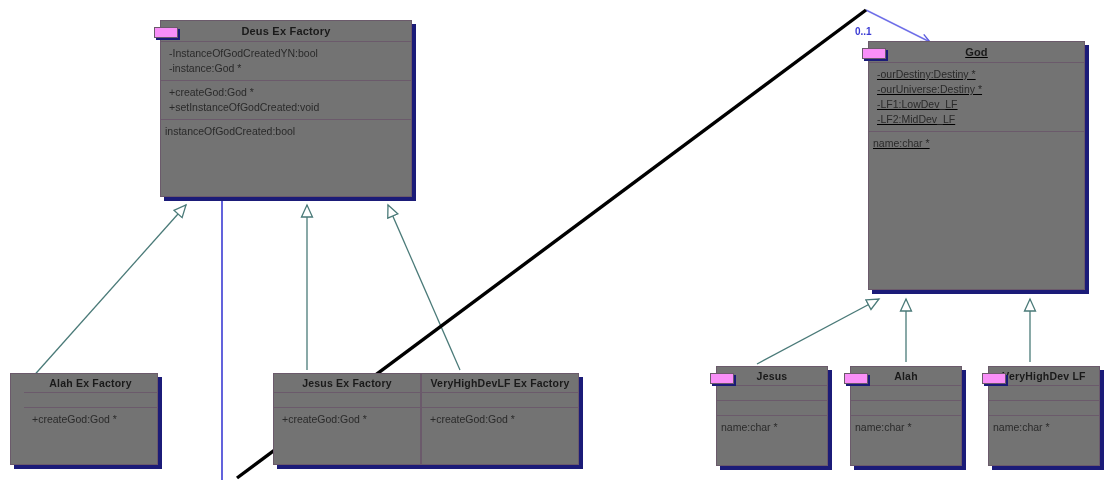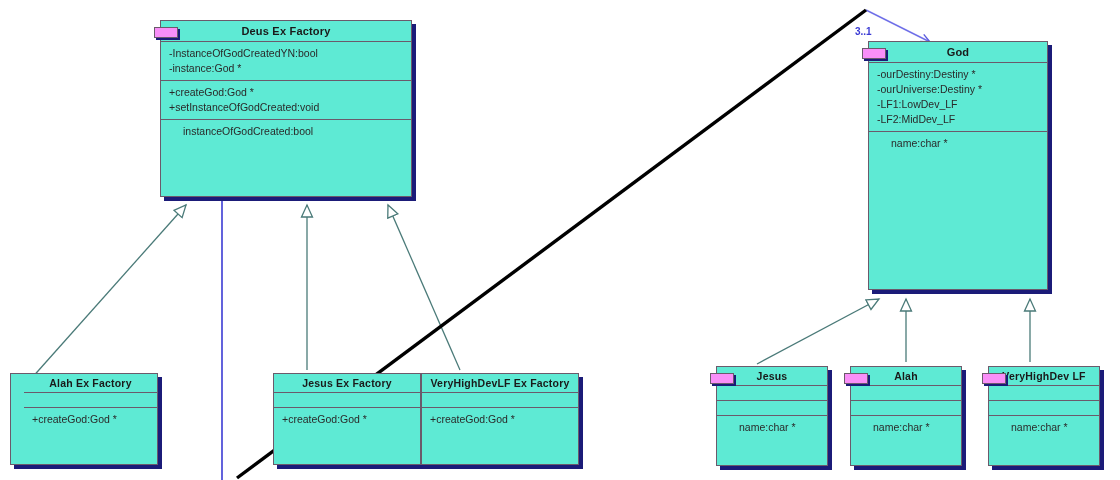--- a/index.html
+++ b/index.html
@@ -22,21 +22,21 @@
     left: 0;
     top: 0;
     width: 1120px;
     height: 480px;
     pointer-events: none;
   }
 
   
   .uml-class {
     position: absolute;
-    background: #5eead4;
+    background: #737373;
     border: 1.5px solid #6b5a6b;
     box-shadow: 4px 4px 0 0 #1b1b78;
     box-sizing: border-box;
     z-index: 5;
   }
   .uml-tab {
     position: absolute;
     left: -7px;
     top: 6px;
     width: 24px;
@@ -66,26 +66,26 @@
     padding: 0;
   }
   .member {
     font-size: 10.5px;
     color: #2a2a2a;
     padding: 1px 6px 1px 8px;
     white-space: nowrap;
     line-height: 13px;
   }
   .member.indent {
-    padding-left: 22px;
+    padding-left: 4px;
   }
 
   
   #deus-ex-factory { left: 160px; top: 20px; width: 252px; height: 177px; }
-  #god-class       { left: 868px; top: 41px; width: 180px; height: 249px; }
+  #god-class       { left: 868px; top: 41px; width: 217px; height: 249px; text-decoration: underline; }
 
   #alah-ex-factory        { left: 10px;  top: 373px; width: 148px; height: 92px; padding-left: 13px; }
   #jesus-ex-factory       { left: 258px; top: 373px; width: 148px; height: 92px; margin-left: 15px; }
   #veryhighdevlf-ex-factory { left: 421px; top: 373px; width: 158px; height: 92px; }
 
   #jesus-class        { left: 708px; top: 366px; width: 112px; height: 100px; margin-left: 8px; }
   #alah-class         { left: 850px; top: 366px; width: 112px; height: 100px; }
   #veryhighdevlf-class{ left: 988px; top: 366px; width: 112px; height: 100px; }
 
   .small-title { font-size: 10.5px; padding-top: 3px; padding-bottom: 3px; }
@@ -133,21 +133,21 @@
     </g>
 
     <g fill="none">
       <path d="M 222 198 L 222 480" stroke="#3b3bd4" stroke-width="1.6"></path>
       <path d="M 866 10 L 930 42" stroke="#6f6fe8" stroke-width="1.5" marker-end="url(#open-arrow-blue)"></path>
     </g>
 
     <path d="M 237 478 L 866 10" stroke="#000000" stroke-width="3.4" fill="none"></path>
   </svg>
 
-  <div class="mult-label">3..1</div>
+  <div class="mult-label">0..1</div>
 
   <div class="uml-class" id="deus-ex-factory">
     <div class="uml-tab"></div>
     <div class="cls-title">Deus Ex Factory</div>
     <div class="cls-compartment">
       <div class="member">-InstanceOfGodCreatedYN:bool</div>
       <div class="member">-instance:God *</div>
     </div>
     <div class="cls-compartment">
       <div class="member">+createGod:God *</div>

